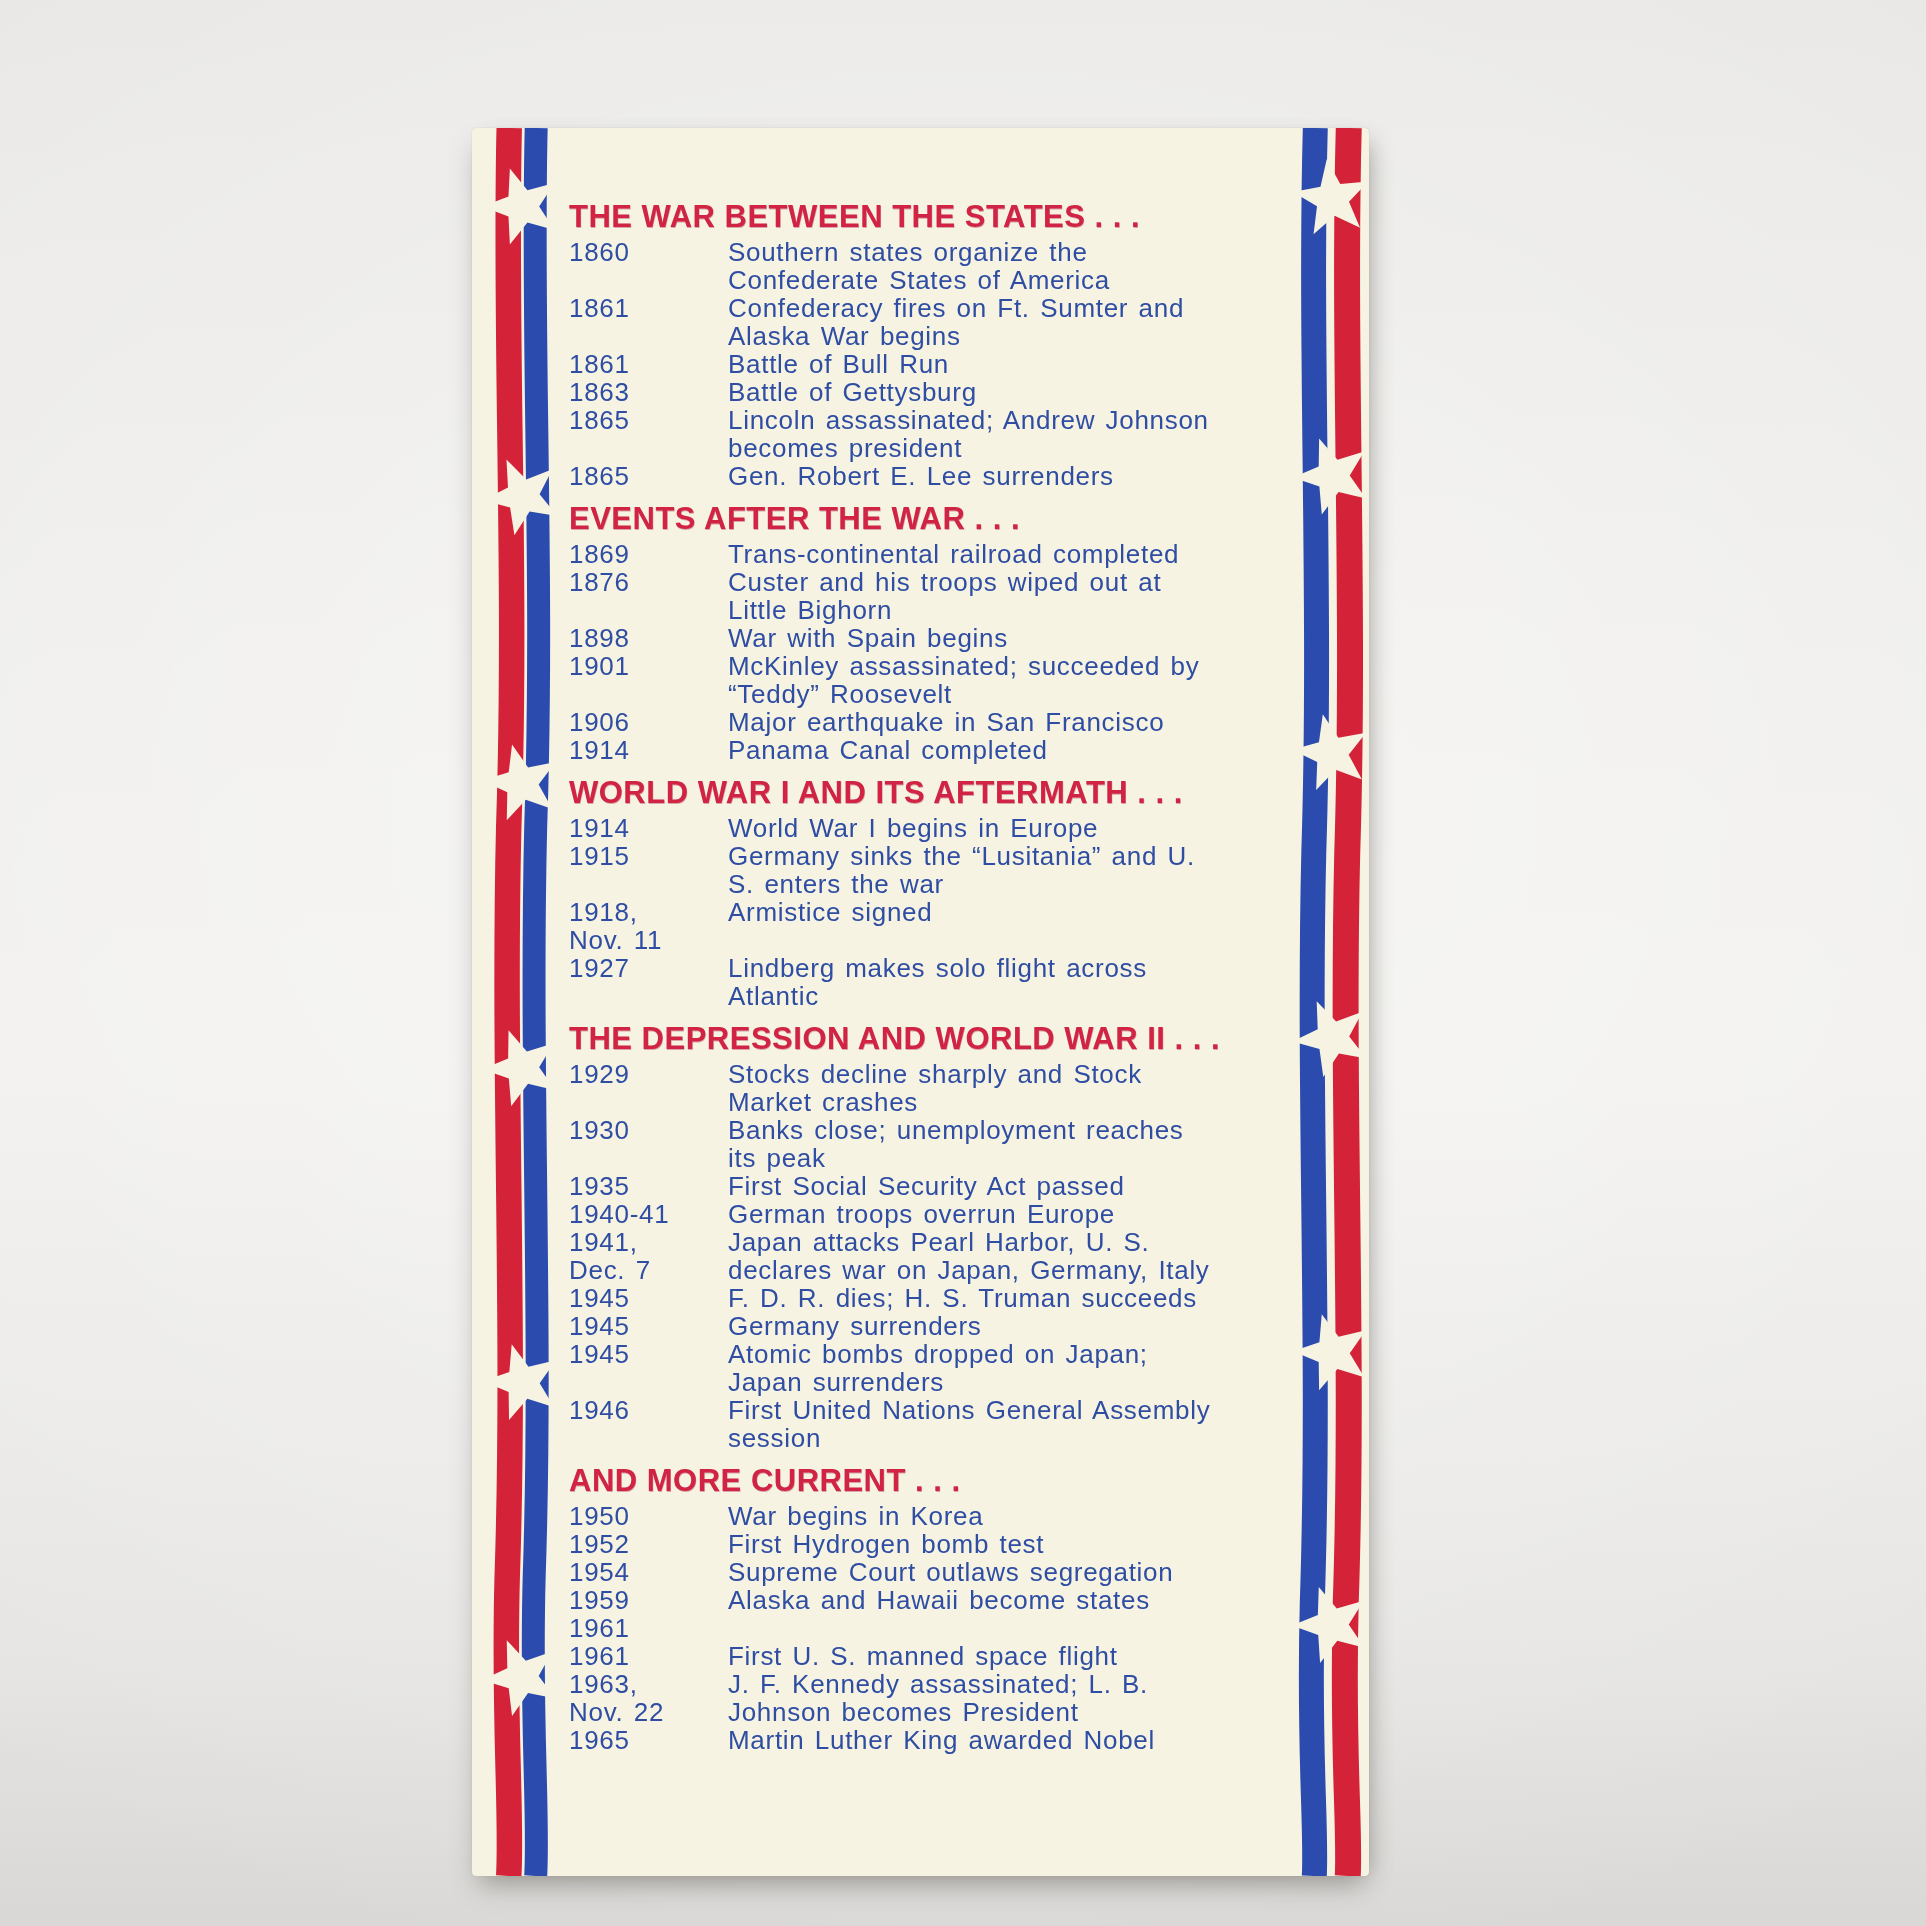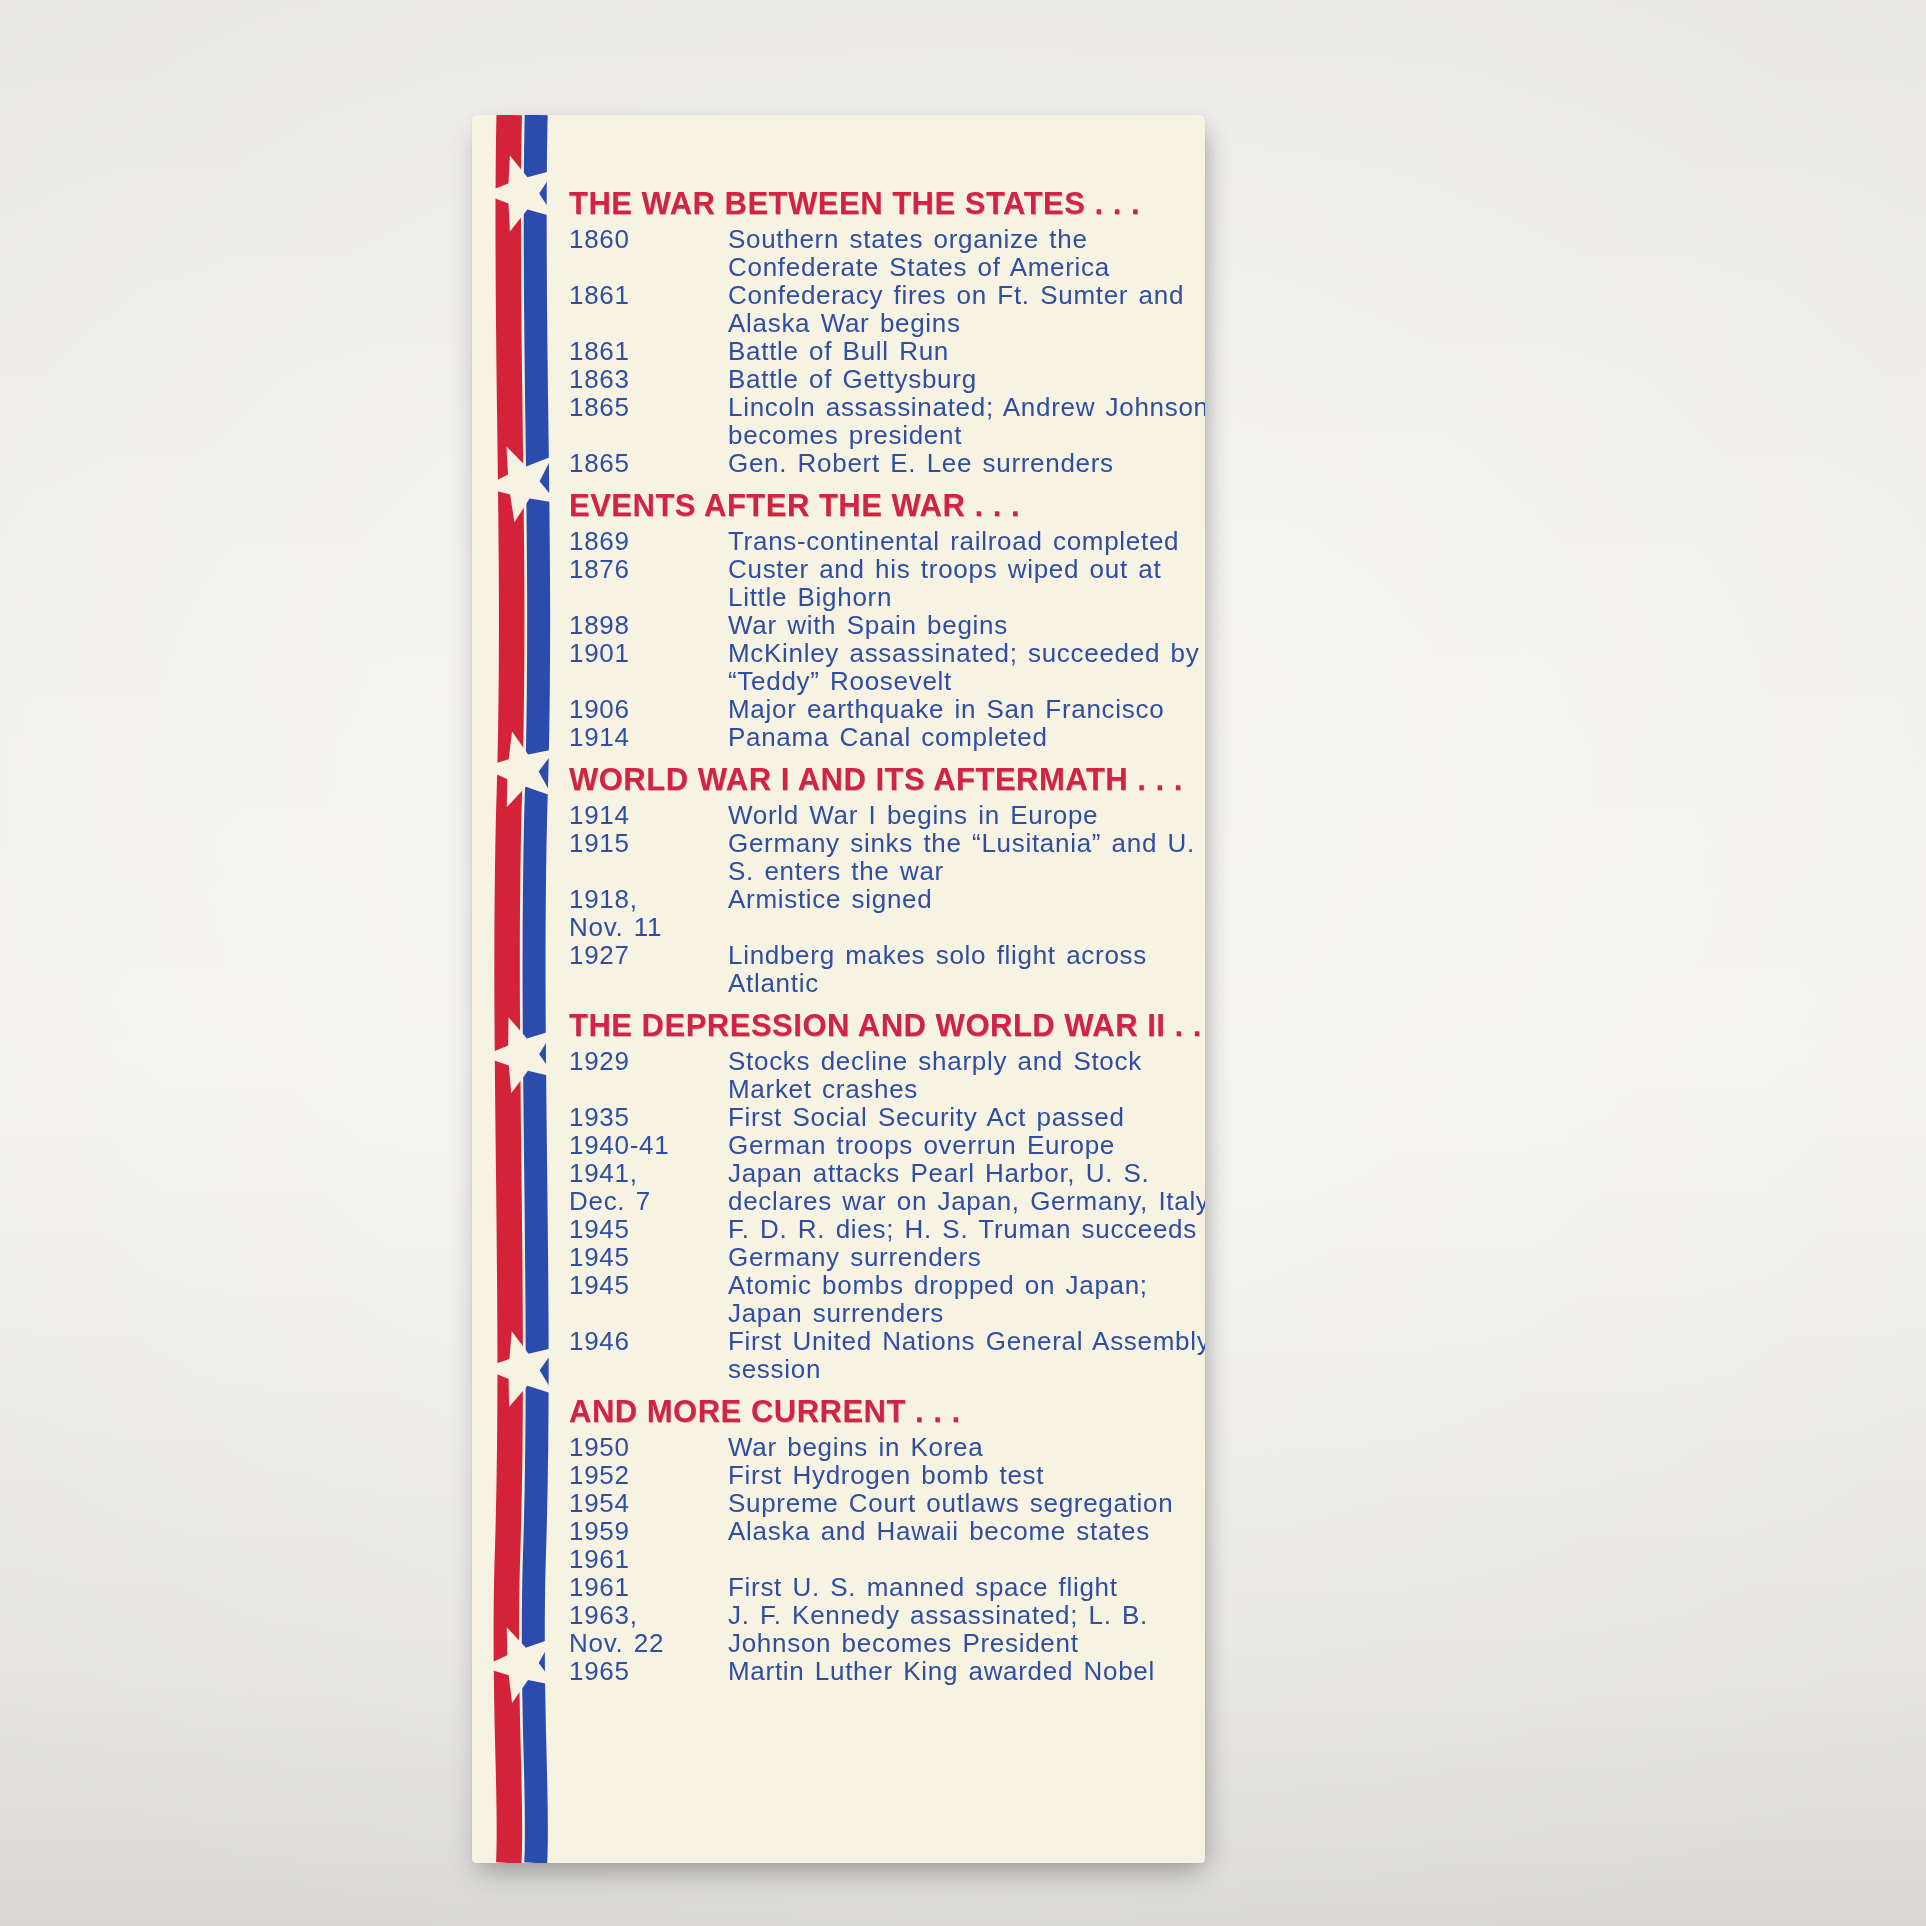--- a/index.html
+++ b/index.html
@@ -13,22 +13,22 @@
   .photo {
     position: absolute;
     inset: 0;
     background:
       radial-gradient(ellipse 120% 90% at 50% 42%, rgba(255,255,255,0.5), rgba(255,255,255,0) 70%),
       linear-gradient(180deg, #e8e7e5 0%, #edecea 30%, #f0efed 55%, #e6e5e3 85%, #d9d8d6 100%);
   }
   .card {
     position: absolute;
     left: 472px;
-    top: 115px;
-    width: 733px;
+    top: 128px;
+    width: 897px;
     height: 1748px;
     background: var(--card-cream, #f6f3e2);
     border-radius: 4px;
     box-shadow:
       0 15px 25px -6px rgba(100, 96, 86, 0.45),
       11px 5px 20px -9px rgba(120, 116, 106, 0.35),
       0 0 1px rgba(150,146,136,0.6);
     overflow: hidden;
   }
   .stripes {
@@ -269,20 +269,27 @@
     <h2 class="heading">THE DEPRESSION AND WORLD WAR II . . .</h2>
     <div class="entries">
   <div class="entry">
     <div class="year">
       <span class="y1">1929</span>
 
     </div>
     <div class="desc">Stocks decline sharply and Stock Market crashes</div>
   </div>
 
+  <div class="entry">
+    <div class="year">
+      <span class="y1">1930</span>
+
+    </div>
+    <div class="desc">Banks close; unemployment reaches its peak</div>
+  </div>
 
 
   <div class="entry">
     <div class="year">
       <span class="y1">1935</span>
 
     </div>
     <div class="desc">First Social Security Act passed</div>
   </div>
 

